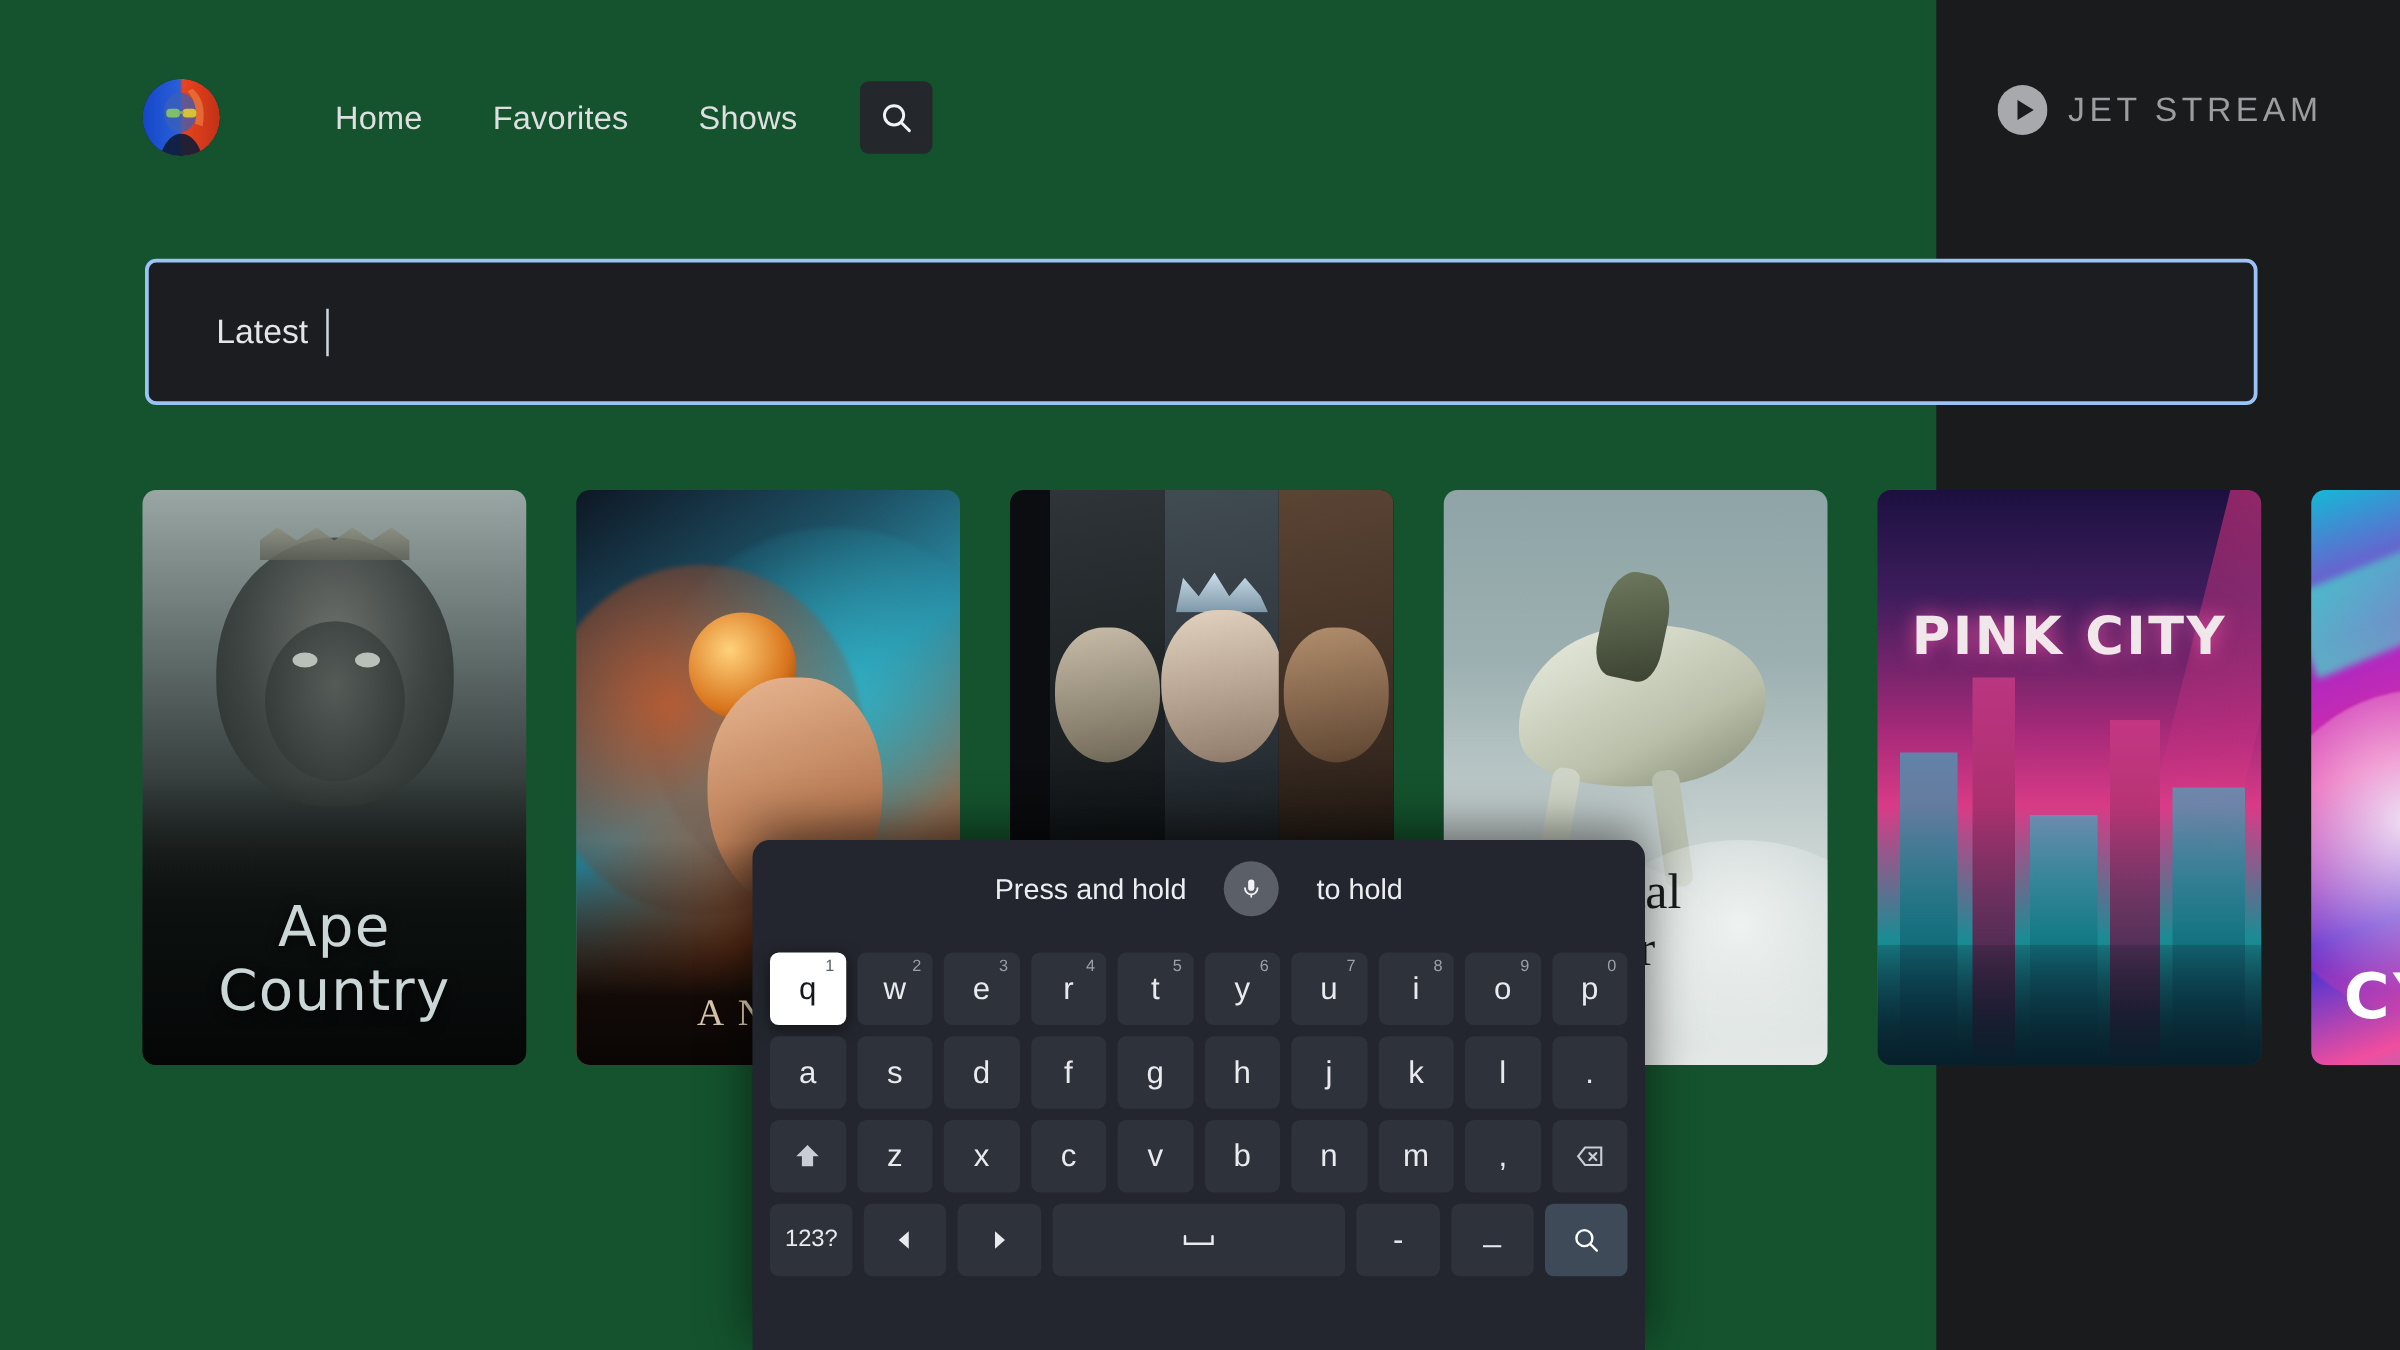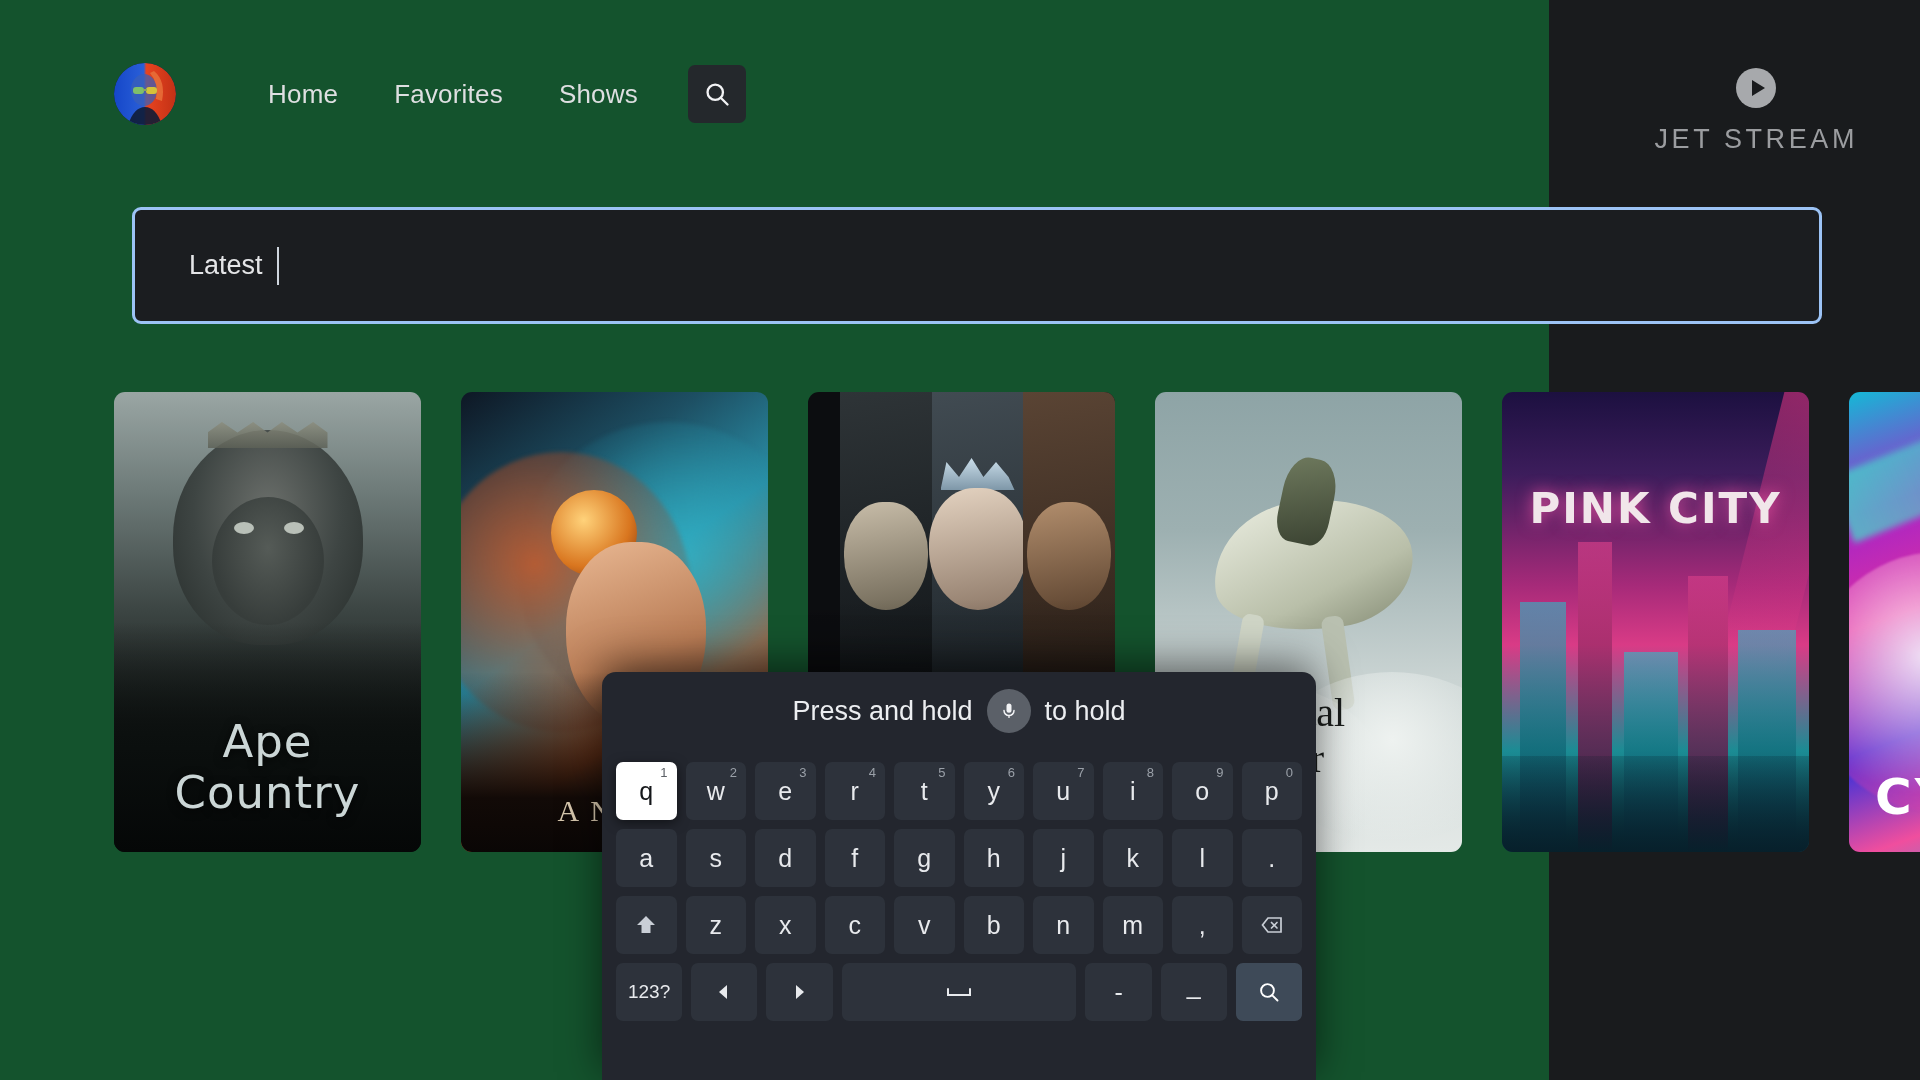--- a/index.html
+++ b/index.html
@@ -32,35 +32,35 @@
   .nav-search-btn {
     width: 58px; height: 58px; margin-left: 22px;
     background: #24282c; border-radius: 7px;
     display: flex; align-items: center; justify-content: center;
     cursor: pointer;
   }
   .nav-search-btn svg { width: 28px; height: 28px; }
 
   .brand {
     position: absolute; right: 62px; top: 68px;
-    display: flex; align-items: center; gap: 16px; flex-direction: column;
+    display: flex; align-items: center; gap: 16px;
   }
   .brand-mark { width: 40px; height: 40px; }
   .brand-text {
     color: #9b9da0; font-size: 27px; letter-spacing: 3.6px; font-weight: 400;
     white-space: nowrap;
   }
 
   
   .searchfield {
     position: absolute; left: 116px; top: 207px;
     width: 1690px; height: 117px;
     border: 3px solid #9cc3f5; border-radius: 9px;
     background: #1b1d20;
-    display: flex; align-items: center; margin-left: 16px;
+    display: flex; align-items: center;
   }
   .searchfield-text {
     color: #e4e5e7; font-size: 27px; margin-left: 54px; white-space: nowrap;
   }
   .caret {
     display: inline-block; width: 2px; height: 38px;
     background: #cfd6de; margin-left: 14px; vertical-align: middle;
   }
 
   
@@ -186,22 +186,22 @@
 
   
   .kb {
     position: absolute; left: 602px; top: 672px;
     width: 714px; height: 408px;
     background: #23262e; border-radius: 14px 14px 0 0;
     box-shadow: 0 -8px 40px rgba(0,0,0,.55);
     overflow: hidden;
   }
   .kb-speak {
-    height: 78px; display:flex; align-items:center; justify-content:center; gap:14px;
-    color:#eceef1; font-size:27px;
+    height: 78px; display:flex; align-items:center; justify-content:center; gap:30px;
+    color:#eceef1; font-size:23px;
   }
   .mic-btn {
     width:44px; height:44px; border-radius:50%; background:#5b6068;
     display:flex; align-items:center; justify-content:center; cursor:pointer;
   }
   .mic-btn svg { width:20px; height:20px; }
   .kb-rows { padding: 12px 14px 16px 14px; background:#23262e; }
   .kb-row { display:flex; gap:9px; margin-bottom: 9px; }
   .key {
     position: relative; flex:1; height: 58px;

